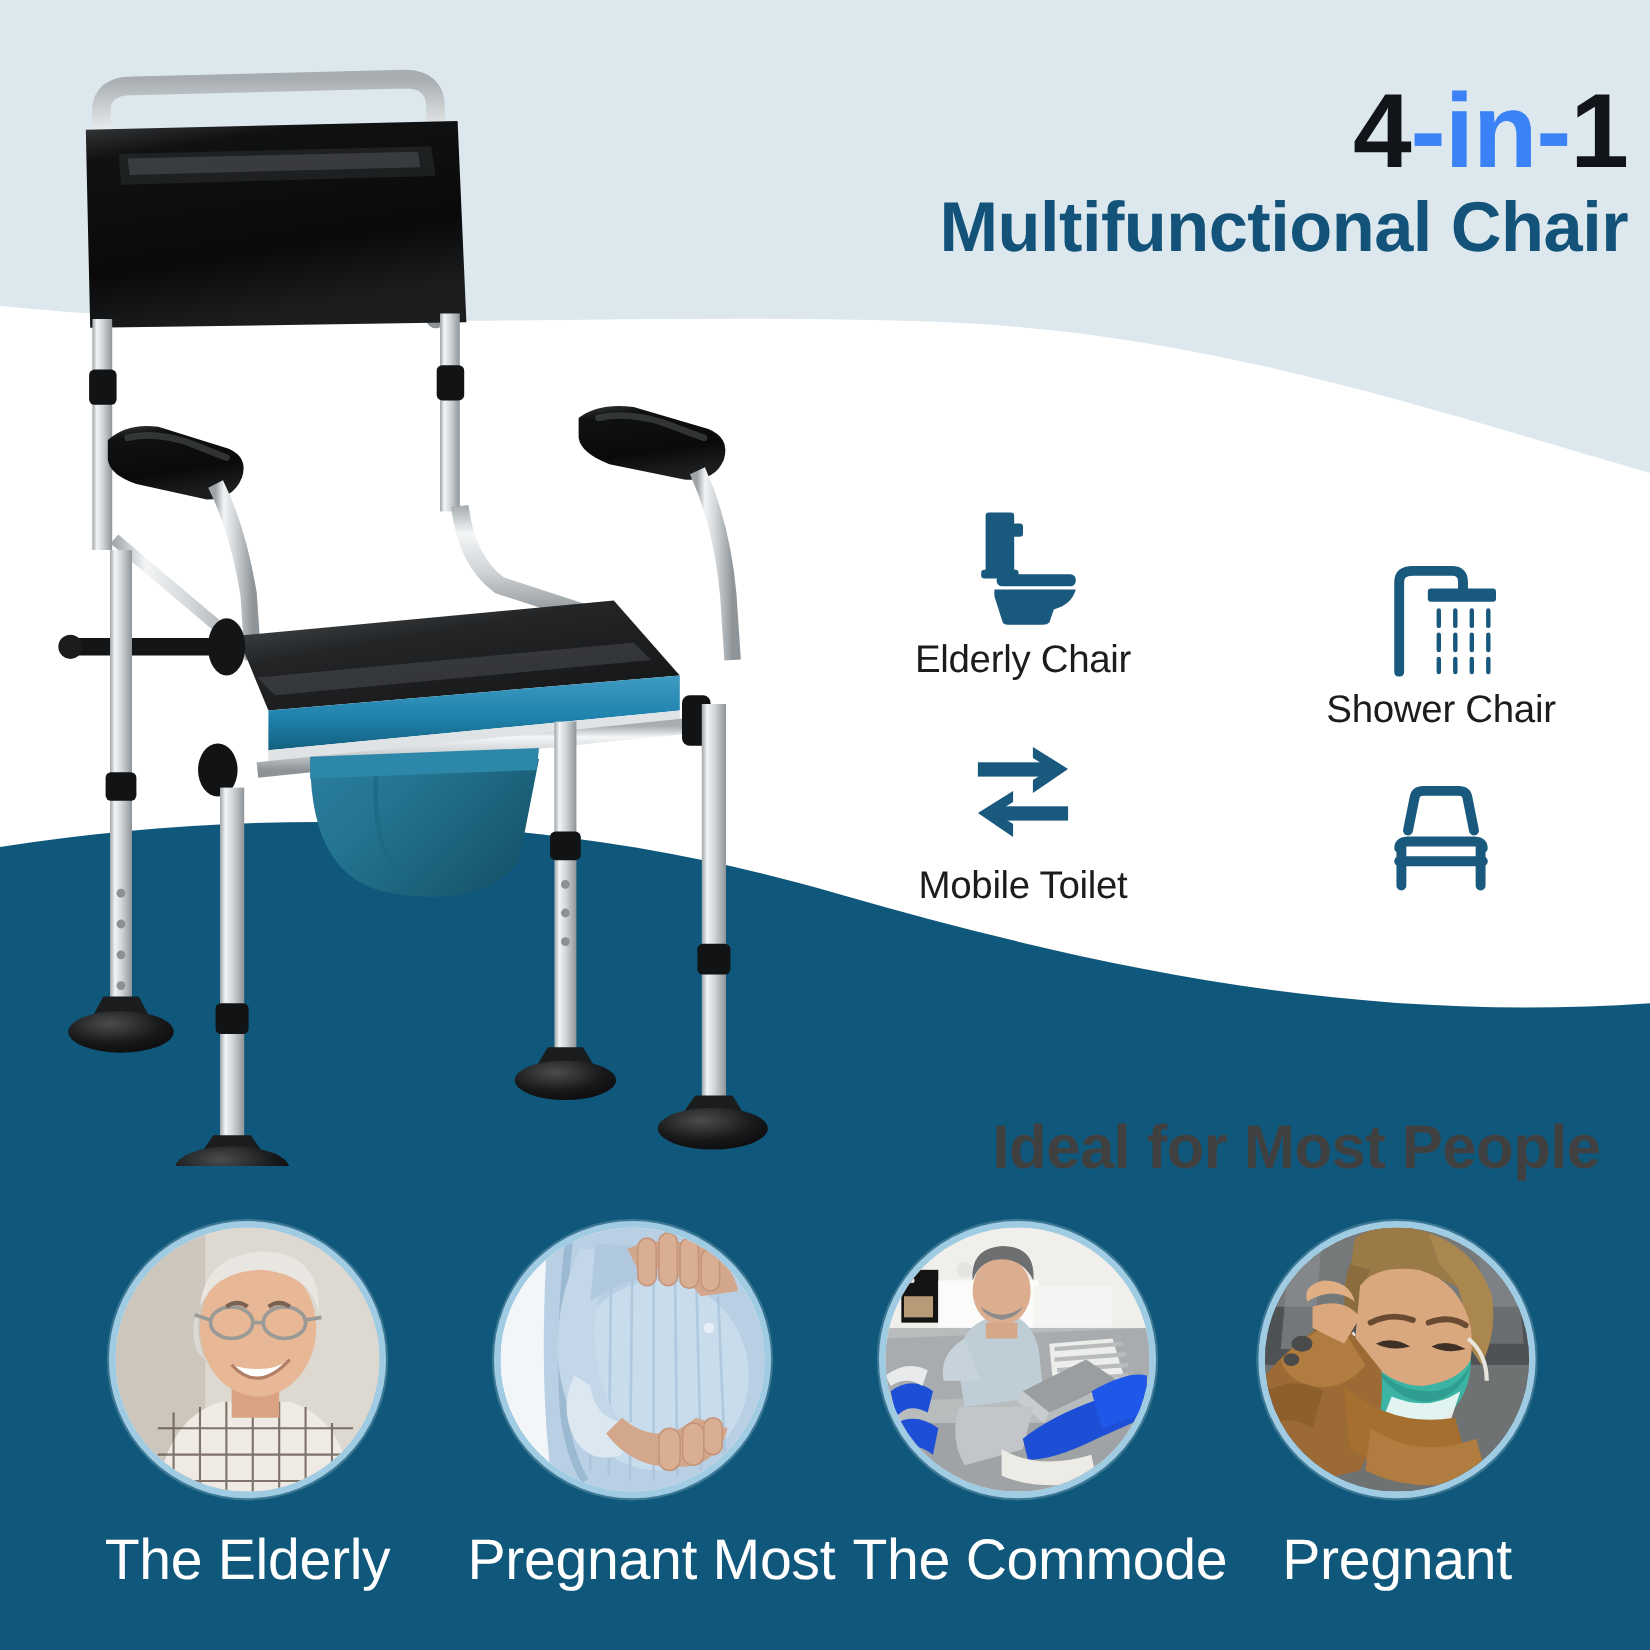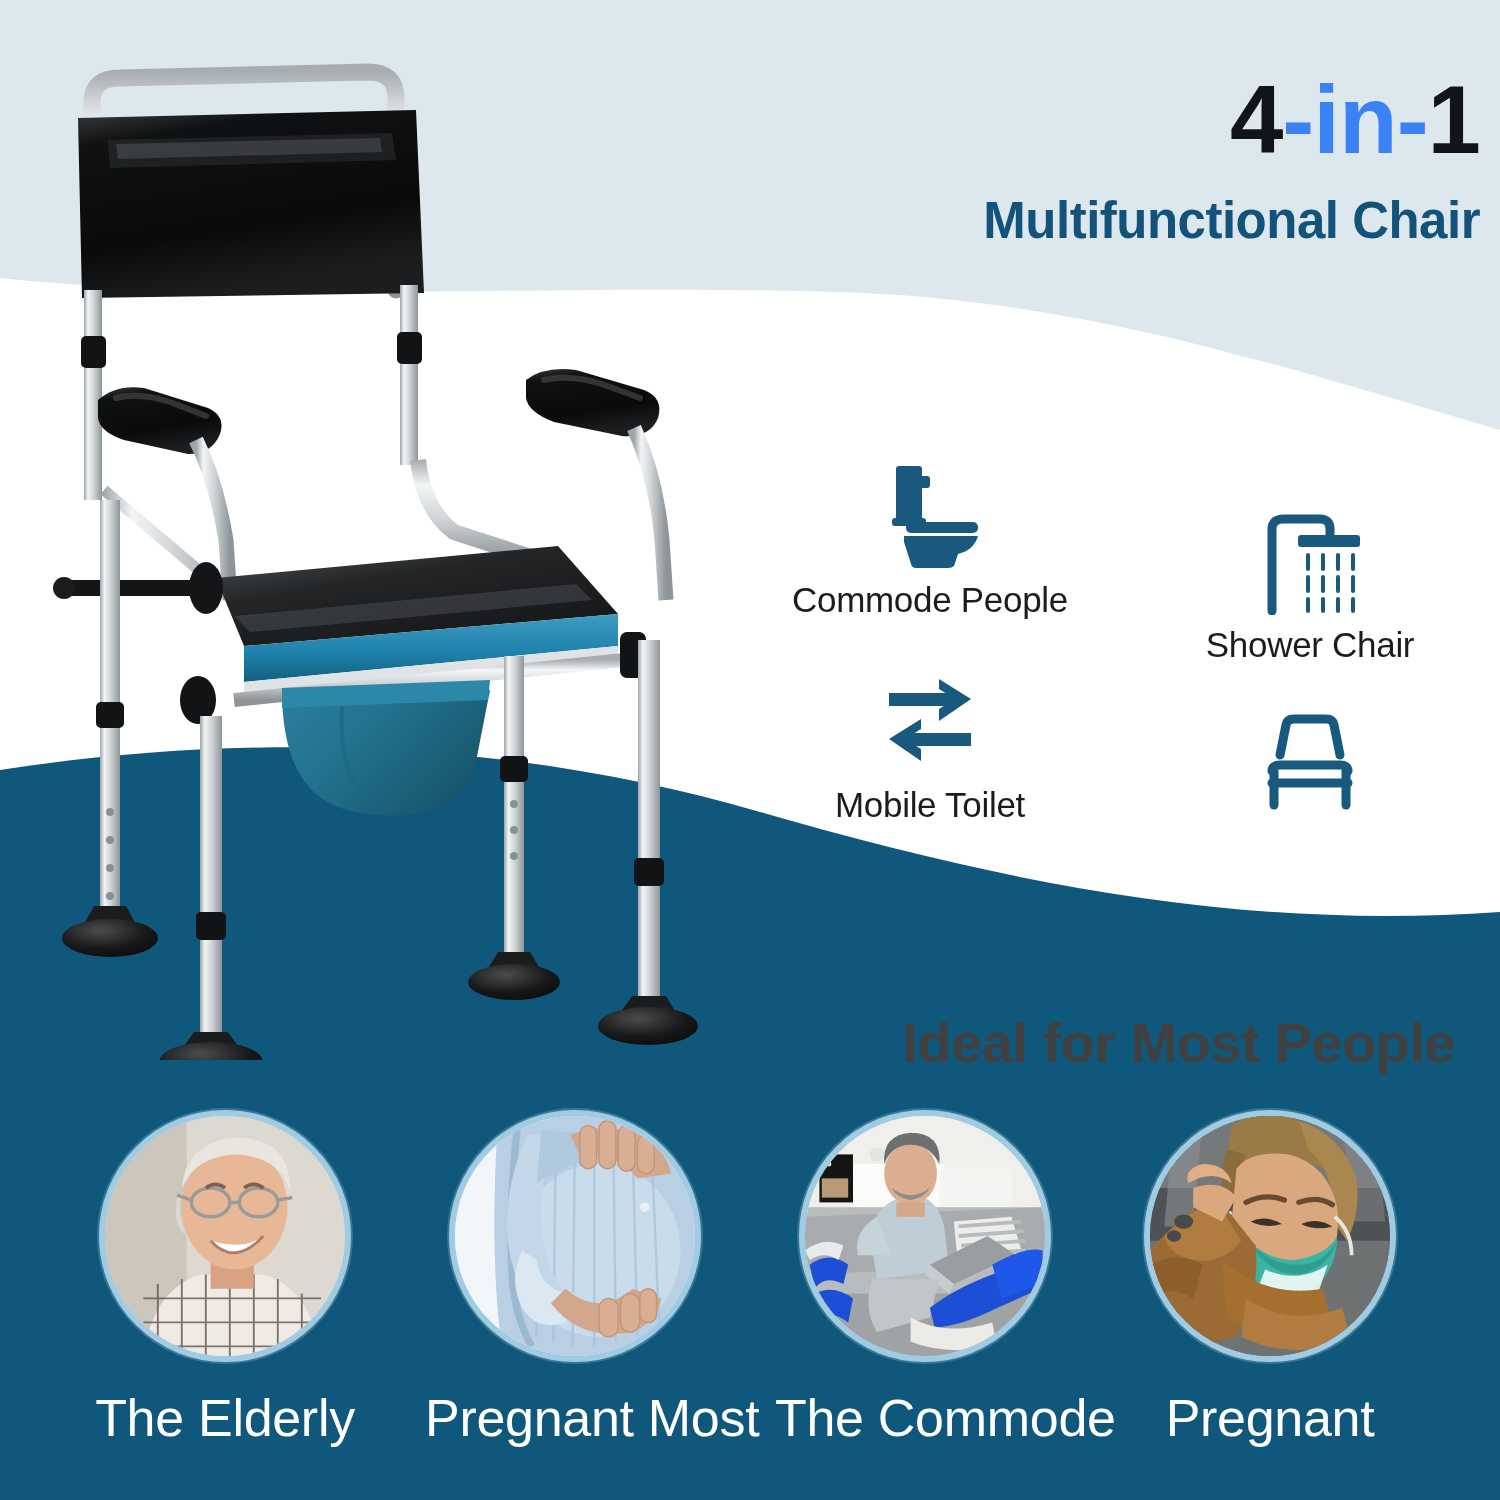--- a/index.html
+++ b/index.html
@@ -18,22 +18,22 @@
   .hero {
     position:absolute; left:600px; top:70px; width:880px;
     text-align:right;
   }
   .hero-line1 {
     font-size:96px; font-weight:bold; letter-spacing:-1px; line-height:1.05;
     color:#111418;
   }
   .hero-line1 .mid { color:#3b82f6; }
   .hero-line2 {
-    font-size:51px; font-weight:bold; line-height:1.12;
-    color:#13537a; letter-spacing:-0.5px; white-space:nowrap;margin-top:21px;
+    font-size:64px; font-weight:bold; line-height:1.12;
+    color:#13537a; letter-spacing:-0.5px; white-space:nowrap;
   }
 
   
   .features { position:absolute; left:740px; top:460px; width:760px; height:450px; }
   .feature { position:absolute; text-align:center; }
   .feature .ficon { display:flex; align-items:flex-end; justify-content:center; height:110px; }
   .feature .flabel {
     margin-top:10px; font-size:35px; color:#1c1c1c; font-weight:400; white-space:nowrap;
     letter-spacing:-0.3px;
   }
@@ -237,21 +237,21 @@
       <div class="ficon">
         <svg width="112" height="108" viewBox="0 0 112 108">
           <rect x="22" y="4" width="26" height="58" rx="3" fill="#19597d"></rect>
           <rect x="46" y="14" width="10" height="12" rx="3" fill="#19597d"></rect>
           <rect x="18" y="56" width="34" height="8" rx="3" fill="#19597d"></rect>
           <rect x="32" y="60" width="72" height="11" rx="5" fill="#19597d"></rect>
           <path d="M30,74 L104,74 Q100,88 84,92 L80,104 Q78,106 74,106 L42,106
                    Q38,106 37,102 L30,80 Z" fill="#19597d"></path>
         </svg>
       </div>
-      <div class="flabel">Commode People</div>
+      <div class="flabel">Elderly Chair</div>
     </div>
 
     <div class="feature f-mobile">
       <div class="ficon">
         <svg width="118" height="104" viewBox="0 0 118 104">
           <g fill="#19597d">
             <rect x="18" y="22" width="68" height="13"></rect>
             <path d="M68,8 L100,28 L68,50 L68,38 L84,28 L68,18 Z"></path>
             <rect x="32" y="62" width="68" height="13"></rect>
             <path d="M50,48 L18,68 L50,90 L50,78 L34,68 L50,58 Z"></path>

